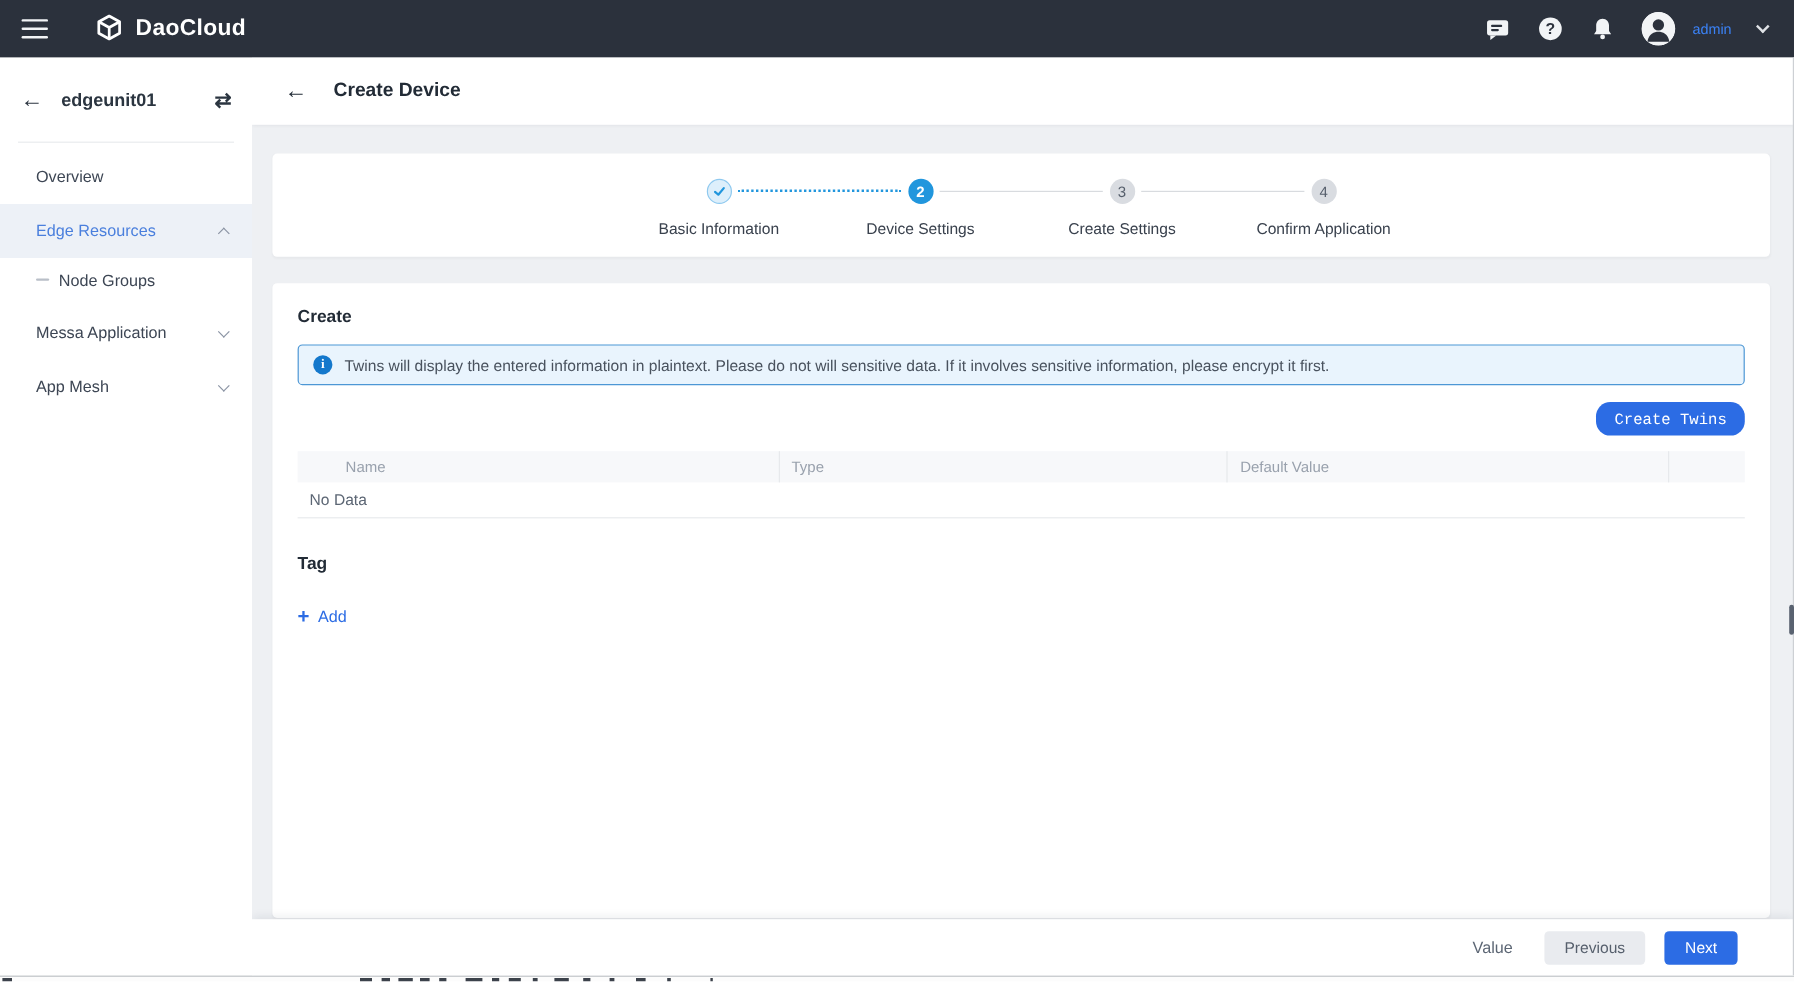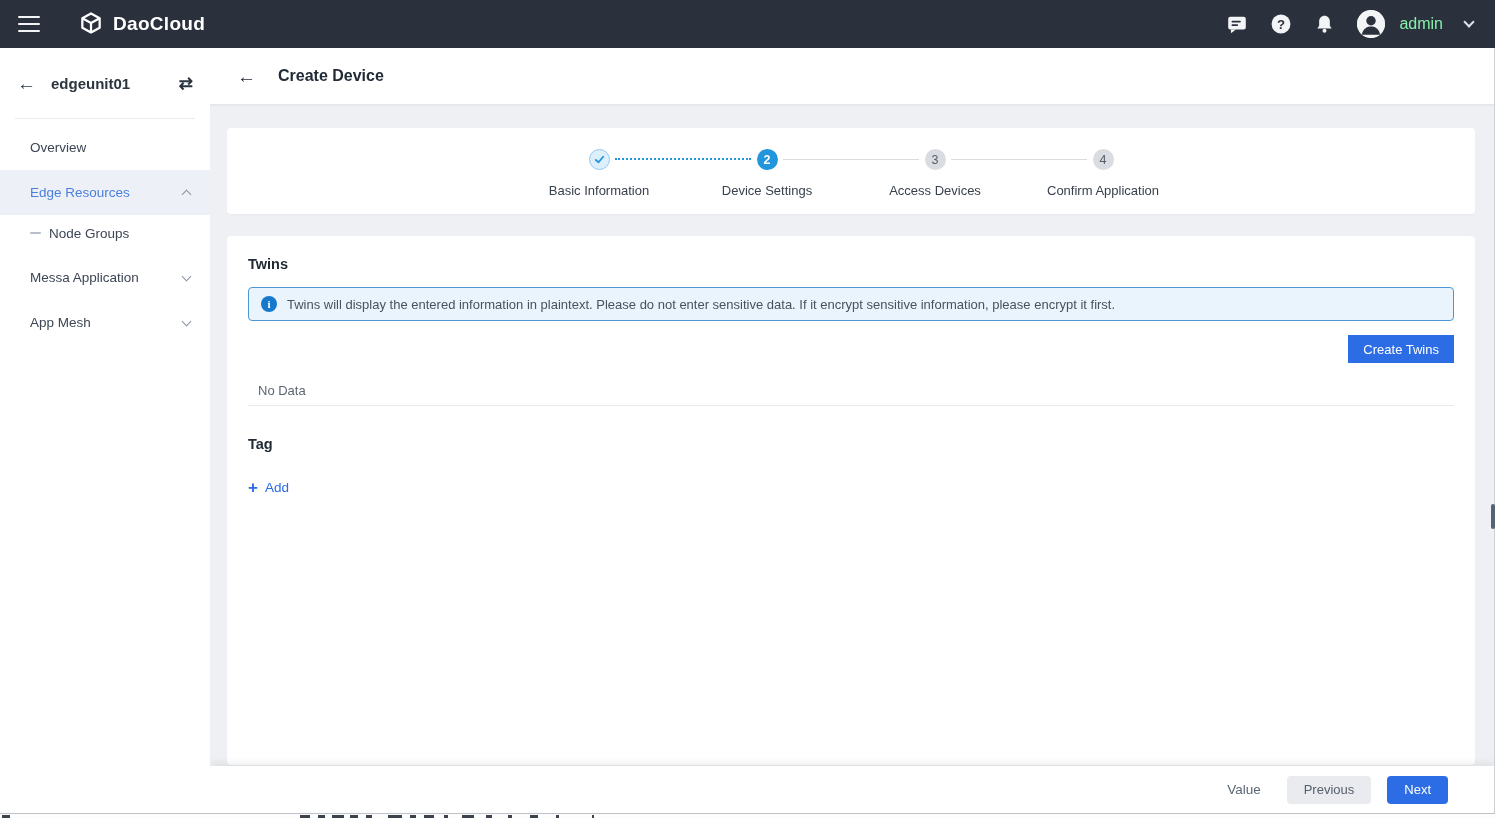--- a/index.html
+++ b/index.html
@@ -19,21 +19,21 @@
   .hamburger { width:22px; height:16px; display:flex; flex-direction:column; justify-content:space-between; cursor:pointer; }
   .hamburger span { display:block; height:2.4px; background:#f2f4f6; border-radius:1px; }
   .hamburger span:nth-child(1){ width:22px; }
   .hamburger span:nth-child(2){ width:22px; }
   .hamburger span:nth-child(3){ width:22px; }
   .brand { display:flex; align-items:center; gap:9px; margin-left:38px; }
   .brand-text { color:#fff; font-size:19px; font-weight:bold; letter-spacing:.3px; }
   .topbar-right { margin-left:auto; display:flex; align-items:center; gap:22px; }
   .tb-icon { display:flex; align-items:center; justify-content:center; cursor:pointer; }
   .avatar-wrap { width:28px; height:28px; border-radius:50%; overflow:hidden; background:#f2f4f6; display:flex; align-items:center; justify-content:center; }
-  .admin-name { color:#86efac; font-size:16px; margin-left:-8px; }
+  .admin-name { color:#3b82f6; font-size:12px; margin-left:-8px; }
   .chev { width:8px; height:8px; border-right:2px solid #dfe2e6; border-bottom:2px solid #dfe2e6; transform:rotate(45deg); margin-top:-4px; cursor:pointer; }
 
   
   .shell { display:flex; height:765px; }
 
   
   .sidebar { width:210px; background:#fff; flex:none; }
   .side-head { height:70px; display:flex; align-items:center; padding:0 17px; }
   .back-arrow { font-size:19px; color:#2b3540; font-weight:bold; cursor:pointer; line-height:1; }
   .side-title { margin-left:15px; font-size:15px; font-weight:600; color:#2b3540; }
@@ -89,21 +89,21 @@
     font-size:13px; color:#49525e;
   }
   .info-icon {
     width:16px; height:16px; border-radius:50%; background:var(--info-icon,#1478cc);
     color:#fff; font-size:11px; font-weight:bold; display:flex; align-items:center; justify-content:center;
     font-family:"Liberation Serif", serif; flex:none;
   }
   .btn-row { margin-top:14px; display:flex; justify-content:flex-end; }
   .btn-primary {
     height:28px; padding:0 15px; background:var(--primary,#2c6ce4); color:#fff;
-    border:none; border-radius:0; font-size:13px; font-family:Liberation Sans, sans-serif; cursor:pointer;
+    border:none; border-radius:12px; font-size:13px; font-family:Liberation Mono, monospace; cursor:pointer;
   }
   .twins-table { margin-top:13px; }
   .t-head { display:flex; height:26px; background:#f7f8fa; align-items:center; color:#99a1ad; font-size:12.5px; }
   .t-head .cell { height:100%; display:flex; align-items:center; padding-left:10px; border-right:1px solid #e7e9ec; }
   .cell.c1 { width:33.3%; padding-left:40px; }
   .cell.c2 { width:31%; }
   .cell.c3 { width:30.5%; }
   .cell.c4 { width:5.2%; border-right:none; }
   .t-empty { height:30px; display:flex; align-items:center; padding-left:10px; font-size:13px; color:#5c6674; border-bottom:1px solid #e8eaed; }
   .tag-title { margin-top:30px; }
@@ -234,44 +234,50 @@
           <div class="step active">
             <div class="dot-row">
               <span class="circle active">2</span>
             </div>
             <div class="step-label">Device Settings</div>
           </div>
           <div class="step pending">
             <div class="dot-row">
               <span class="circle pending">3</span>
             </div>
-            <div class="step-label">Access Devices</div>
+            <div class="step-label">Create Settings</div>
           </div>
           <div class="step pending">
             <div class="dot-row">
               <span class="circle pending">4</span>
             </div>
             <div class="step-label">Confirm Application</div>
           </div>
         </div>
       </div>
 
       <div class="card main-card">
-        <div class="section-title">Twins</div>
+        <div class="section-title">Create</div>
 
         <div class="alert">
           <span class="info-icon">i</span>
-          <span>Twins will display the entered information in plaintext. Please do not enter sensitive data. If it encrypt sensitive information, please encrypt it first.</span>
+          <span>Twins will display the entered information in plaintext. Please do not will sensitive data. If it involves sensitive information, please encrypt it first.</span>
         </div>
 
         <div class="btn-row">
           <button class="btn-primary">Create Twins</button>
         </div>
 
         <div class="twins-table">
+          <div class="t-head">
+            <div class="cell c1">Name</div>
+            <div class="cell c2">Type</div>
+            <div class="cell c3">Default Value</div>
+            <div class="cell c4"></div>
+          </div>
           <div class="t-empty">No Data</div>
         </div>
 
         <div class="section-title tag-title">Tag</div>
 
         <div class="add-link">
           <span class="plus-glyph">+</span>
           <span>Add</span>
         </div>
       </div>

